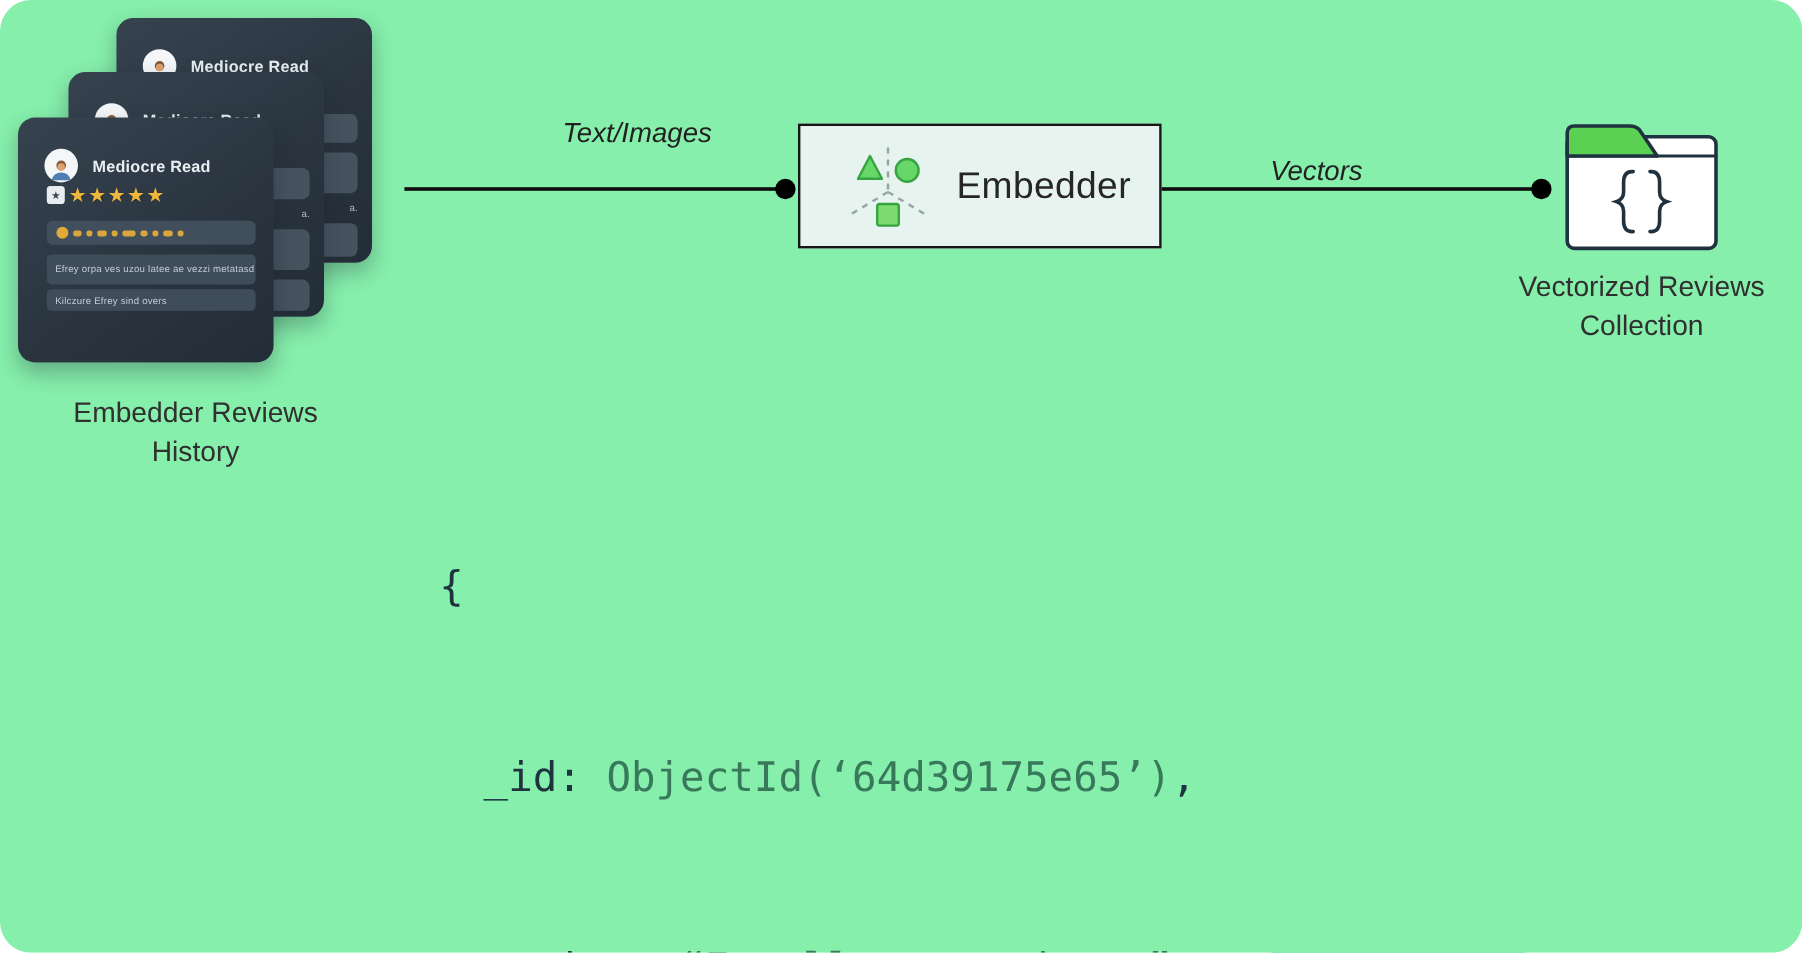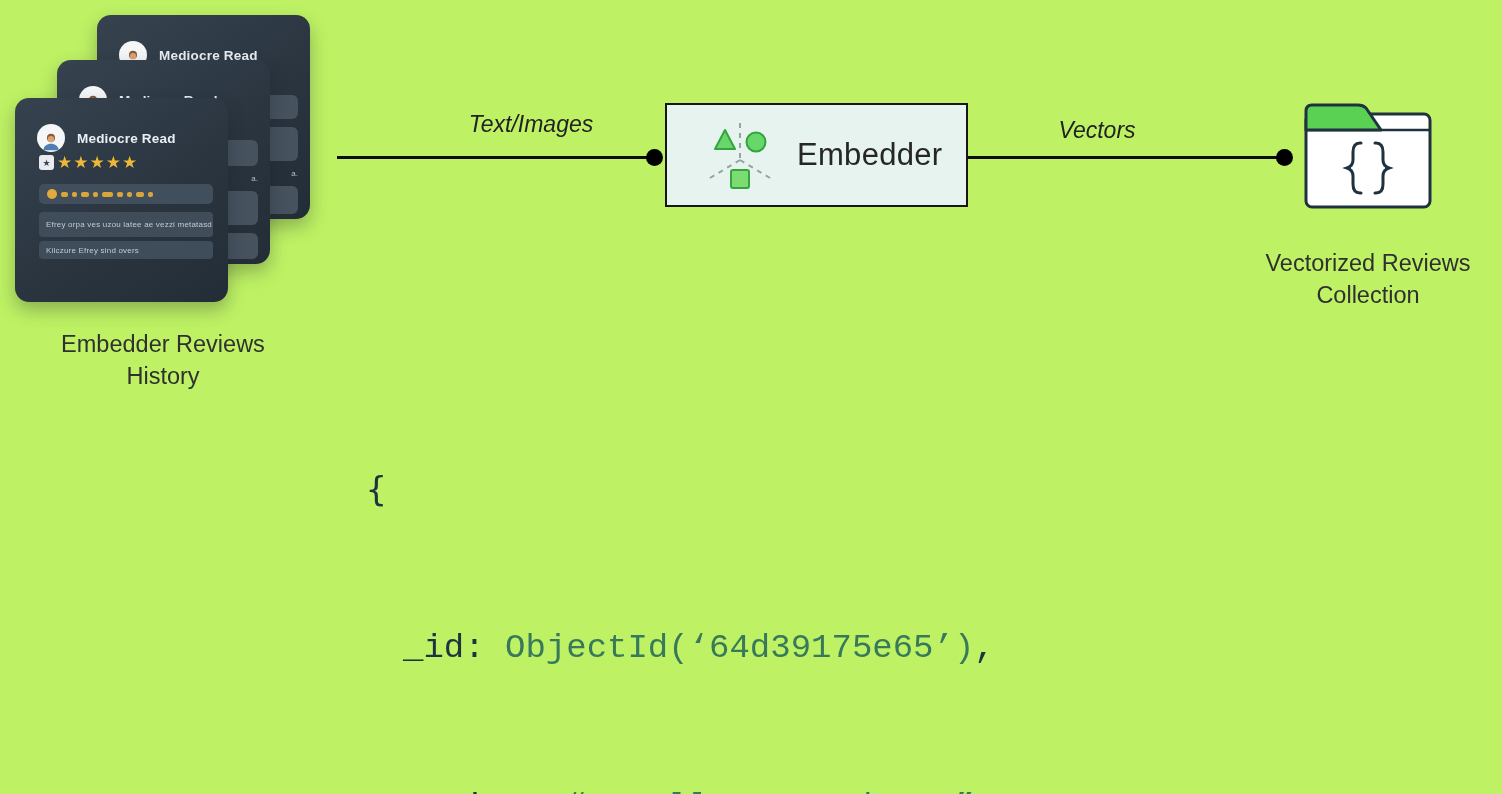--- a/index.html
+++ b/index.html
@@ -1,18 +1,18 @@
 <!DOCTYPE html>
 <html><head>
 <meta charset="utf-8">
 <style>
   html,body{margin:0;padding:0;background:#ffffff;}
   .canvas{
-    position:relative;width:1502px;height:794px;background:#bef264;overflow:hidden;
-    font-family:"Liberation Sans",sans-serif;color:#2b2b2b;
+    position:relative;width:1502px;height:794px;background:#86efac;overflow:hidden;
+    font-family:"Liberation Sans",sans-serif;color:#2b2b2b;border-radius:26px;
   }
   
   .card{
     position:absolute;width:213px;height:204px;border-radius:14px;
     background:linear-gradient(145deg,#36434f 0%,#2a3540 55%,#232d38 100%);
     box-shadow:0 8px 18px rgba(20,28,38,.30);
   }
   .card-back{left:97px;top:15px;z-index:1;}
   .card-middle{left:57px;top:60px;z-index:2;}
   .card-front{left:15px;top:98px;z-index:3;}
@@ -52,21 +52,21 @@
   .embedder-label{font-size:31px;color:#262626;letter-spacing:.3px;}
   
   .folder{position:absolute;left:1301px;top:100px;width:134px;height:112px;}
   
   .code{
     position:absolute;left:366px;top:357px;
     font-family:"DejaVu Sans Mono",monospace;font-size:34px;line-height:53px;
     color:#1e3240;white-space:pre;
   }
   .cl{height:53px;}
-  .cl.ind{padding-left:37px;font-family:Liberation Mono, monospace;}
+  .cl.ind{padding-left:37px;}
   .v{color:#37795a;}
 </style>
 </head>
 <body>
 
 <div class="canvas">
 
   <div class="card card-back">
     <div class="card-header">
       <div class="avatar">
@@ -132,54 +132,54 @@
         <span class="dash" style="width:8px;"></span>
       <span class="dash" style="width:5px;"></span>
     </div>
     <div class="text-bar bar1">Efrey orpa ves uzou latee ae vezzi metatasd hoe.</div>
     <div class="text-bar bar2">Kilczure Efrey sind overs</div>
   </div>
 
   <div class="big-label" style="left:33px;top:329px;width:260px;">Embedder Reviews
 History</div>
 
-  <div class="edge-label" style="left:411px;top:111px;width:240px;text-align:center;">Text/Images</div>
+  <div class="edge-label" style="left:411px;top:97px;width:240px;text-align:center;">Text/Images</div>
   <div class="edge-line" style="left:337px;width:316px;"></div>
   <div class="edge-dot" style="left:646px;"></div>
 
   <div class="embedder-box">
     <svg width="74" height="82" viewBox="0 0 74 82">
       <g stroke="#94a5a0" stroke-width="2" stroke-dasharray="5 5" fill="none">
         <line x1="37" y1="9" x2="37" y2="46"></line>
         <line x1="37" y1="46" x2="7" y2="64"></line>
         <line x1="37" y1="46" x2="67" y2="64"></line>
       </g>
       <polygon points="12,35 22,16 32,35" fill="#68d76a" stroke="#35a33f" stroke-width="2" stroke-linejoin="round"></polygon>
       <circle cx="53" cy="28" r="9.5" fill="#68d76a" stroke="#35a33f" stroke-width="2"></circle>
       <rect x="28" y="56" width="18" height="18" rx="2" fill="#7cdc71" stroke="#35a33f" stroke-width="2"></rect>
     </svg>
     <span class="embedder-label">Embedder</span>
   </div>
 
-  <div class="edge-label" style="left:997px;top:117px;width:200px;">Vectors</div>
+  <div class="edge-label" style="left:997px;top:129px;width:200px;">Vectors</div>
   <div class="edge-line" style="left:968px;width:312px;"></div>
   <div class="edge-dot" style="left:1276px;"></div>
 
   <div class="folder">
     <svg width="134" height="112" viewBox="0 0 134 112">
       <rect x="5" y="14" width="124" height="93" rx="6" fill="#ffffff" stroke="#20323f" stroke-width="3"></rect>
       <line x1="5" y1="30" x2="129" y2="30" stroke="#20323f" stroke-width="2.5"></line>
       <path d="M5,30 L5,11 Q5,5 11,5 L57,5 Q62,5 65,8 L80,30 Z" fill="#5bd153" stroke="#20323f" stroke-width="3" stroke-linejoin="round"></path>
       <g fill="none" stroke="#20323f" stroke-width="3" stroke-linecap="round">
         <path d="M60,43 h-1 q-7,0 -7,9 v8 q0,6 -6,8 q6,2 6,8 v8 q0,9 7,9 h1"></path>
         <path d="M74,43 h1 q7,0 7,9 v8 q0,6 6,8 q-6,2 -6,8 v8 q0,9 -7,9 h-1"></path>
       </g>
     </svg>
   </div>
-  <div class="big-label" style="left:1238px;top:248px;width:260px;">Vectorized Reviews
+  <div class="big-label" style="left:1238px;top:224px;width:260px;">Vectorized Reviews
 Collection</div>
 
   <div class="code">
     <div class="cl">{</div>
     <div class="cl ind"><span>_id: </span><span class="v">ObjectId(‘64d39175e65’)</span><span>,</span></div>
     <div class="cl ind"><span>review: </span><span class="v">“Excellent product…”</span><span>,</span></div>
     
     
     
     

